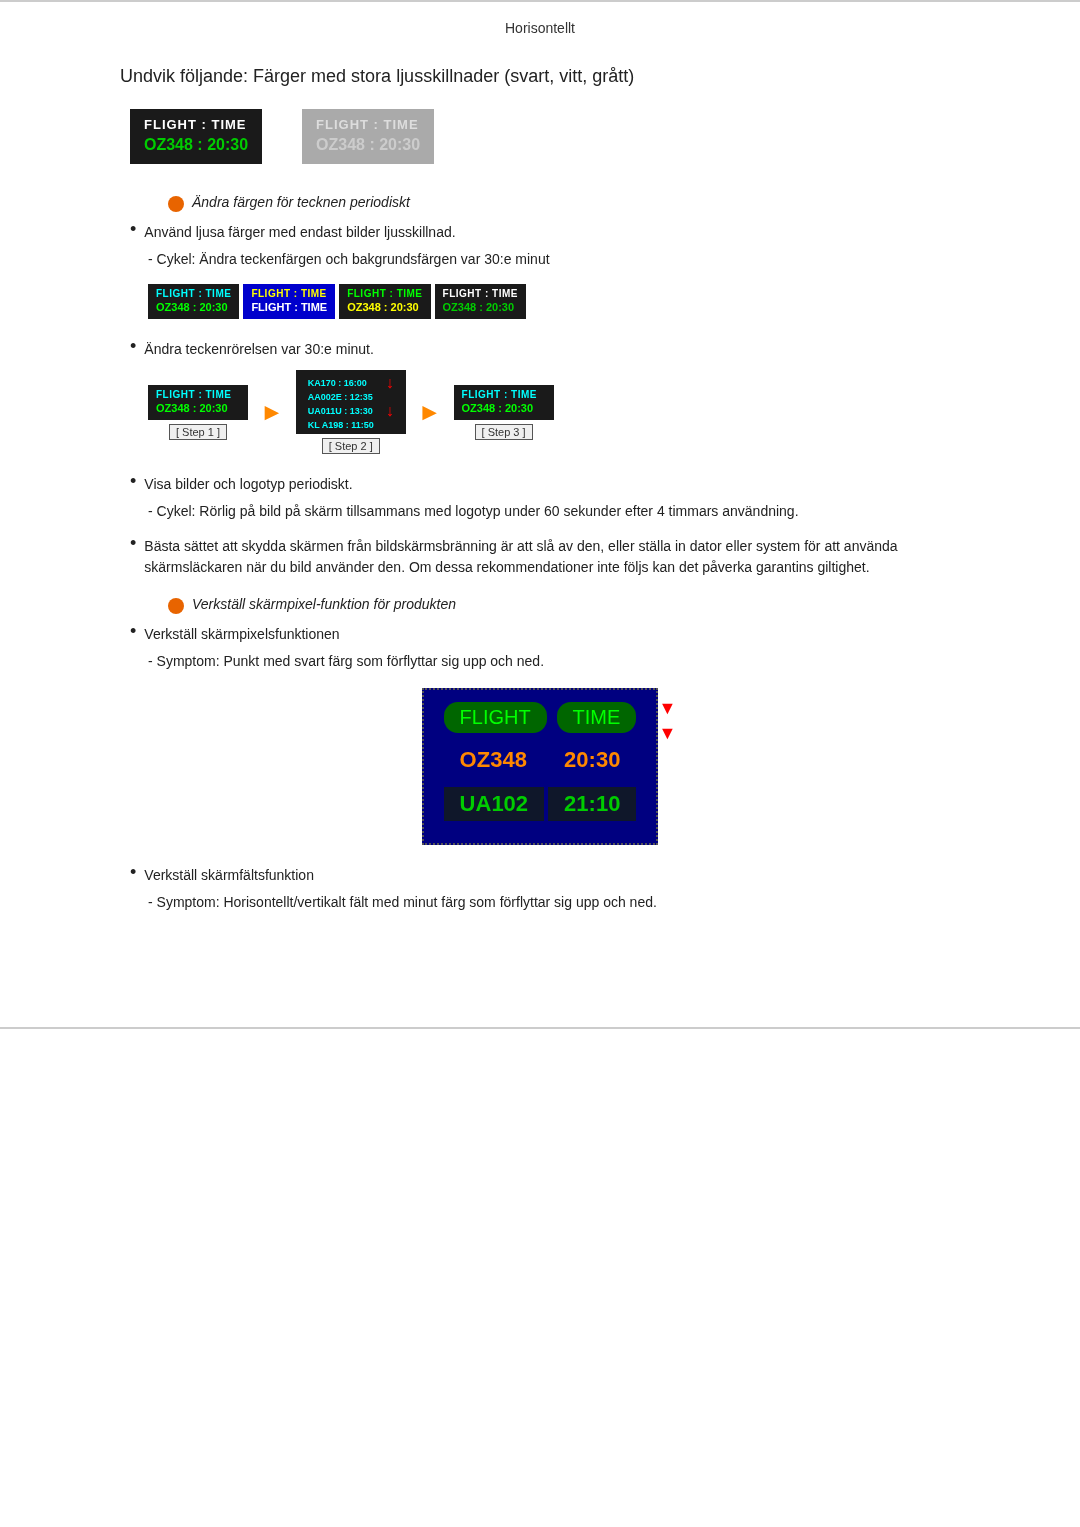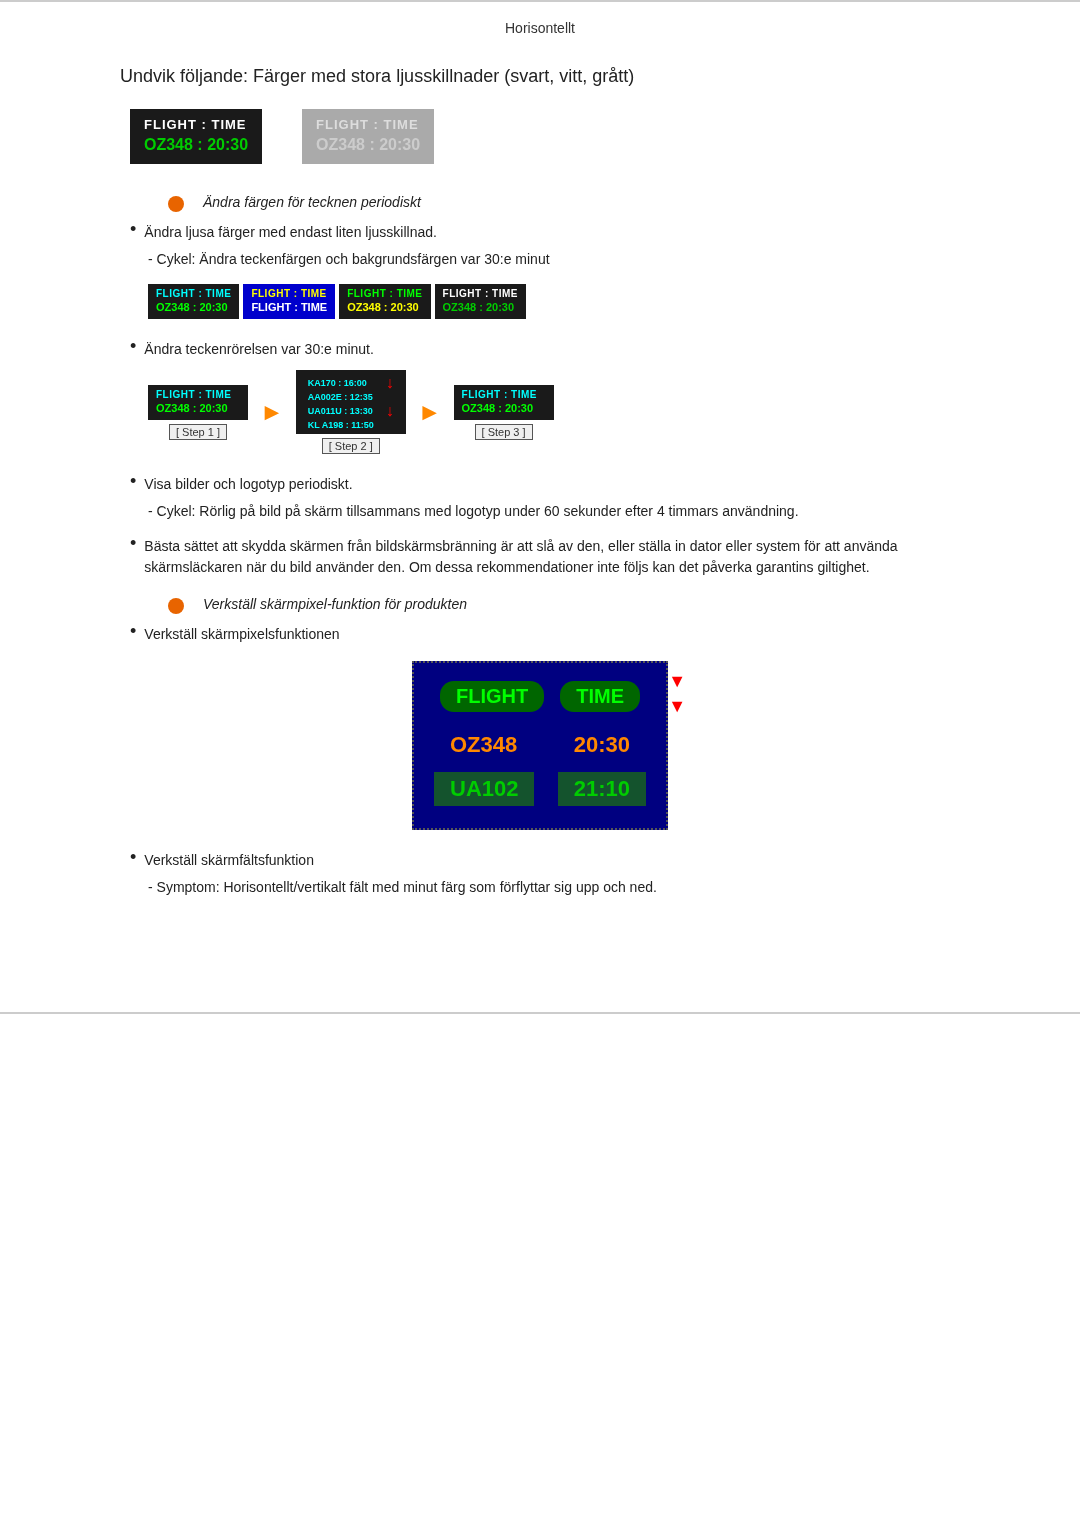--- a/index.html
+++ b/index.html
@@ -85,21 +85,21 @@
     }
 
     .flight-box-gray .flight-box-data {
       color: #ccc;
     }
 
     
     .orange-bullet-section {
       display: flex;
       align-items: flex-start;
-      gap: 19px;
+      gap: 8px;
       margin-bottom: 10px;
       margin-top: 10px;
       padding-left: 48px;
     }
 
     .orange-circle {
       width: 16px;
       height: 16px;
       background: #e86400;
       border-radius: 50%;
@@ -269,44 +269,44 @@
     }
 
     .large-row {
       display: flex;
       justify-content: space-between;
       margin-bottom: 6px;
     }
 
     .large-cell-header {
       font-size: 20px;
-      font-weight: bold;
+      font-weight: normal;
       color: #00ff00;
       background: #006600;
       padding: 4px 16px;
-      margin: 8px;
+      margin: 2px;
       text-align: center;
       border-radius: 14px;
     }
 
     .large-cell-data {
       font-size: 22px;
       font-weight: bold;
       color: #ff8800;
       background: #000080;
       padding: 4px 16px;
       margin: 2px;
       text-align: center;
     }
 
     .large-cell-data-2 {
       font-size: 22px;
       font-weight: bold;
       color: #00cc00;
-      background: #14532d;
+      background: #0f172a;
       padding: 4px 16px;
       margin: 2px;
       text-align: center;
     }
 
     .top-divider {
       border: none;
       border-top: 1px solid #ccc;
       margin-bottom: 0;
     }
@@ -342,21 +342,21 @@
       </div>
     </div>
 
     <div class="orange-bullet-section">
       <div class="orange-circle"></div>
       <span class="orange-bullet-text">Ändra färgen för tecknen periodiskt</span>
     </div>
 
     <div class="bullet-item">
       <span class="bullet-dot">•</span>
-      <span class="bullet-text">Ändra ljusa färger med endast liten ljusskillnad.</span>
+      <span class="bullet-text">Använd ljusa färger med endast bilder ljusskillnad.</span>
     </div>
 
     <div class="sub-bullet">
       <span>- Cykel: Ändra teckenfärgen och bakgrundsfärgen var 30:e minut</span>
     </div>
 
     <div class="cycle-boxes-row">
 
       <div class="fbox fbox-v1">
         <div class="fbox-header">FLIGHT  :  TIME</div>
@@ -444,20 +444,23 @@
     <div class="orange-bullet-section">
       <div class="orange-circle"></div>
       <span class="orange-bullet-text">Verkställ skärmpixel-funktion för produkten</span>
     </div>
 
     <div class="bullet-item">
       <span class="bullet-dot">•</span>
       <span class="bullet-text">Verkställ skärmpixelsfunktionen</span>
     </div>
 
+    <div class="sub-bullet">
+      <span>- Symptom: Punkt med svart färg som förflyttar sig upp och ned.</span>
+    </div>
 
     <div class="large-display-container">
       <div style="position:relative;">
         <div class="large-display">
           <div class="large-display-inner">
 
             <div class="large-row">
               <div class="large-cell-header">FLIGHT</div>
               <div class="large-cell-header">TIME</div>
             </div>

